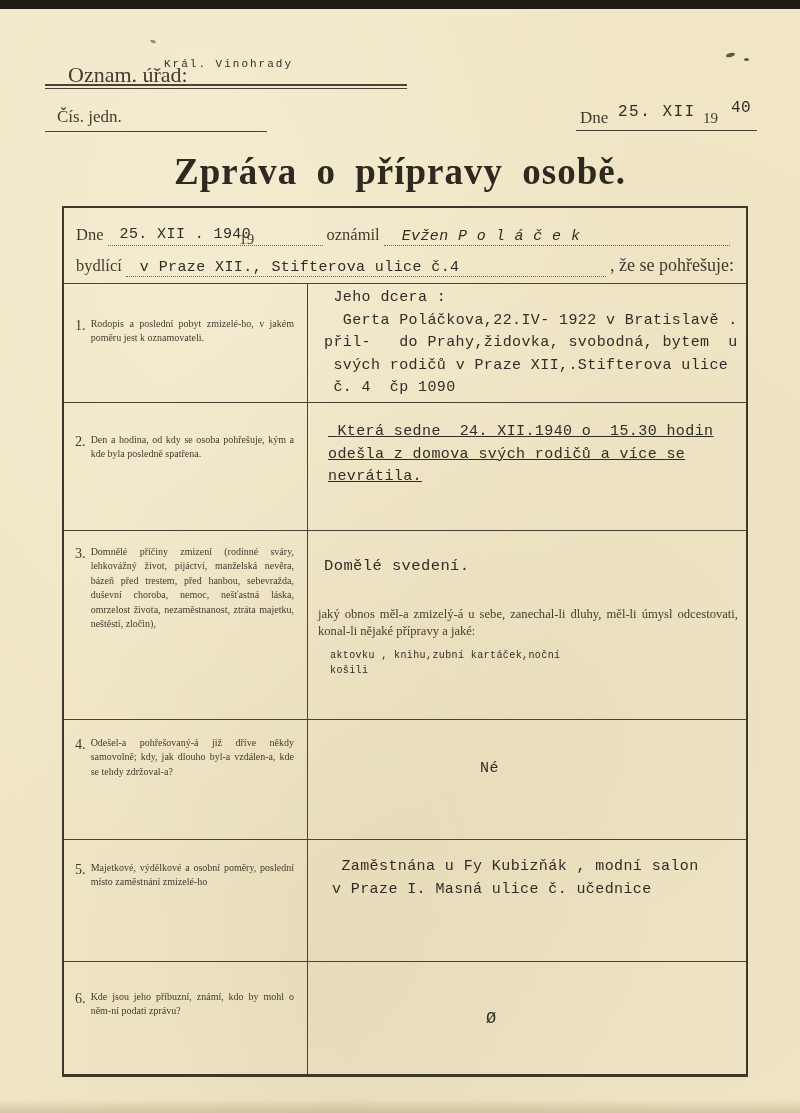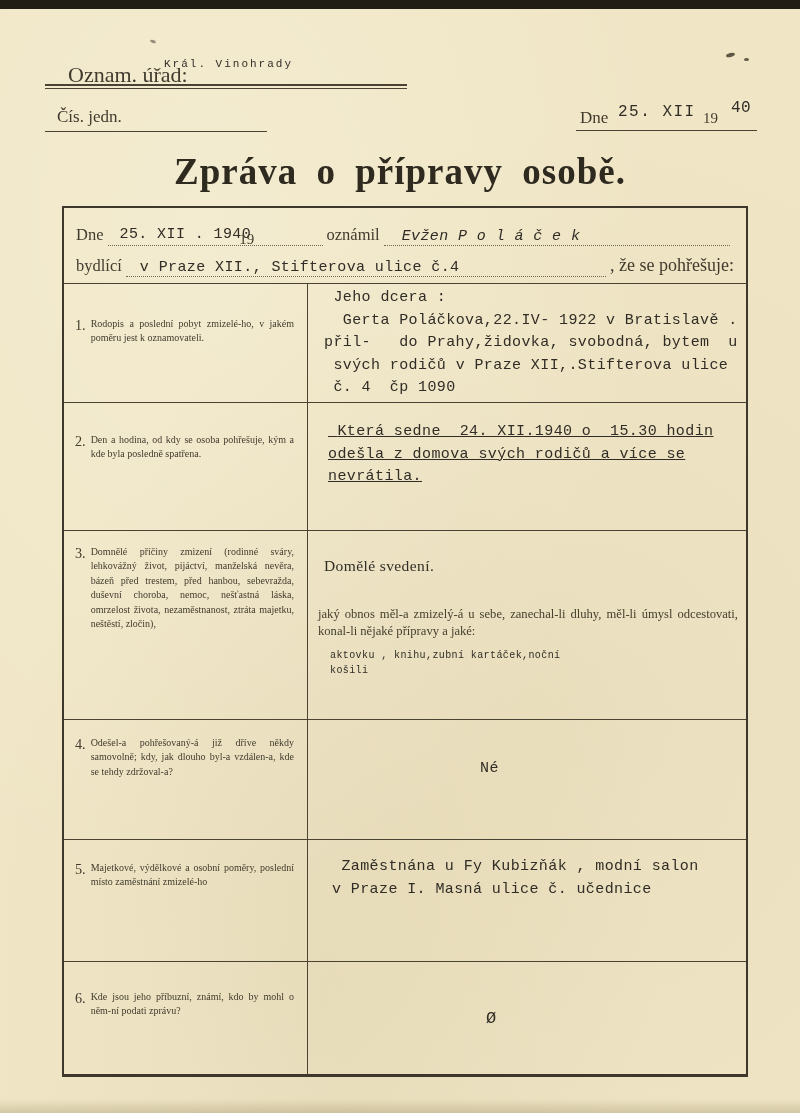--- a/index.html
+++ b/index.html
@@ -97,21 +97,21 @@
   .r1 .q-cell { padding-top: 33px; } .r2 .q-cell { padding-top: 30px; }
   .r3 .q-cell { padding-top: 14px; } .r4 .q-cell { padding-top: 16px; }
   .r5 .q-cell { padding-top: 21px; } .r6 .q-cell { padding-top: 28px; }
   .a-cell { flex: 1 1 auto; overflow: hidden; }
   .answer { font-size: 15px; line-height: 1.5; margin-left: 12px; }
   .r1 .answer { padding: 3px 2px 0 4px; }
   .r2 .answer { padding: 18px 2px 0 8px; text-decoration: underline; }
   .r4 .answer { padding: 38px 0 0 160px; }
   .r5 .answer { padding: 16px 2px 0 12px; }
   .r6 .answer { padding: 44px 0 0 166px; font-size: 17px; }
-  .r3 .answer-top { padding: 26px 0 0 16px; font-size: 15.5px; font-family: Liberation Serif, serif; }
+  .r3 .answer-top { padding: 26px 0 0 16px; font-size: 15.5px; }
   .r3 .subq {
     margin: 31px 8px 0 10px; font-size: 12.6px; line-height: 1.35;
     text-align: justify; color: #46402f;
   }
   .r3 .subanswer { padding: 8px 0 0 22px; font-size: 10px; line-height: 1.5; }
 </style>
 </head>
 <body>
 
 <div class="scan-band-top"></div>

